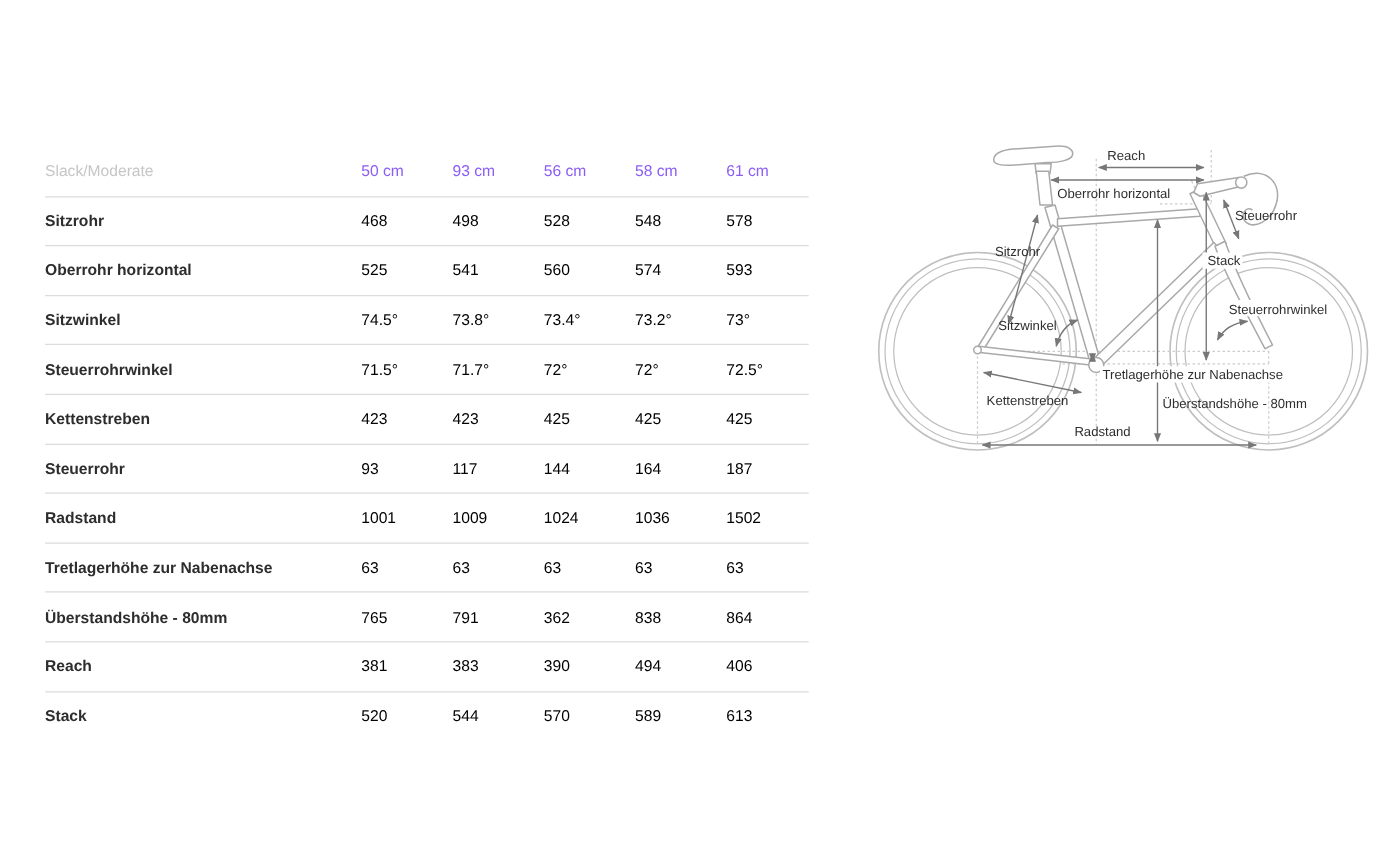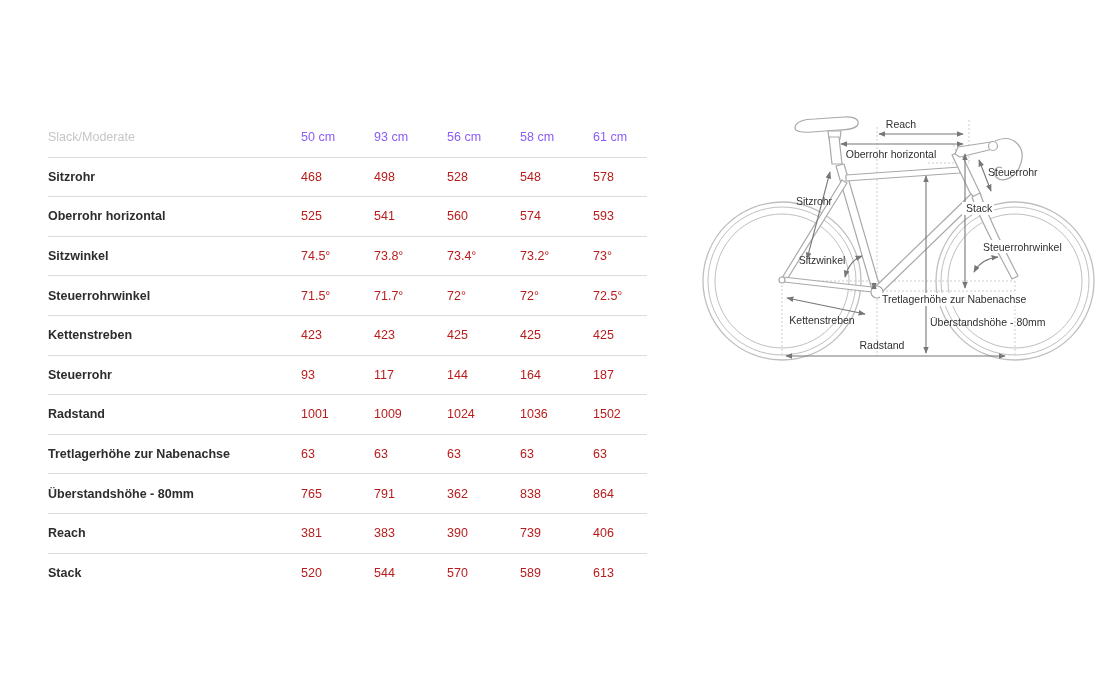--- a/index.html
+++ b/index.html
@@ -1,26 +1,26 @@
 <!DOCTYPE html>
 <html><head>
 <meta charset="utf-8">
 <style>
   html,body{margin:0;padding:0;background:#fff;}
   #page{position:relative;width:1119px;height:689px;background:#ffffff;overflow:hidden;
         font-family:"Liberation Sans", sans-serif;}
   
   #geo-table{position:absolute;left:36px;top:118px;width:611px;}
   .trow{display:grid;grid-template-columns:253px 73px 73px 73px 73px 66px;
-        align-items:center;height:39.6px;box-sizing:border-box;margin-left:12px;}
+        align-items:center;height:39.6px;box-sizing:border-box;}
   .trow.bordered{border-bottom:1px solid #dcdcdc;}
   .hdr-corner{font-size:12.5px;color:#c6c6c6;}
   .hdr-col{font-size:12.5px;color:#8b5cf6;}
   .row-label{font-size:12.5px;font-weight:bold;color:#2d2d2d;}
-  .cell-val{font-size:12.5px;color:#b91c1c;}
+  .cell-val{font-size:12.5px;color:#000000;}
   
   #bike-svg{position:absolute;left:690px;top:100px;width:420px;height:290px;}
   #bike-svg text{font-family:"Liberation Sans", sans-serif;font-size:10.5px;fill:#2f2f2f;}
 </style>
 </head>
 <body>
 
 <div id="page">
 
   <div id="geo-table">
@@ -103,21 +103,21 @@
       <div class="cell-val">791</div>
       <div class="cell-val">362</div>
       <div class="cell-val">838</div>
       <div class="cell-val">864</div>
     </div>
     <div class="trow bordered">
       <div class="row-label">Reach</div>
       <div class="cell-val">381</div>
       <div class="cell-val">383</div>
       <div class="cell-val">390</div>
-      <div class="cell-val">739</div>
+      <div class="cell-val">494</div>
       <div class="cell-val">406</div>
     </div>
     <div class="trow">
       <div class="row-label">Stack</div>
       <div class="cell-val">520</div>
       <div class="cell-val">544</div>
       <div class="cell-val">570</div>
       <div class="cell-val">589</div>
       <div class="cell-val">613</div>
     </div>

